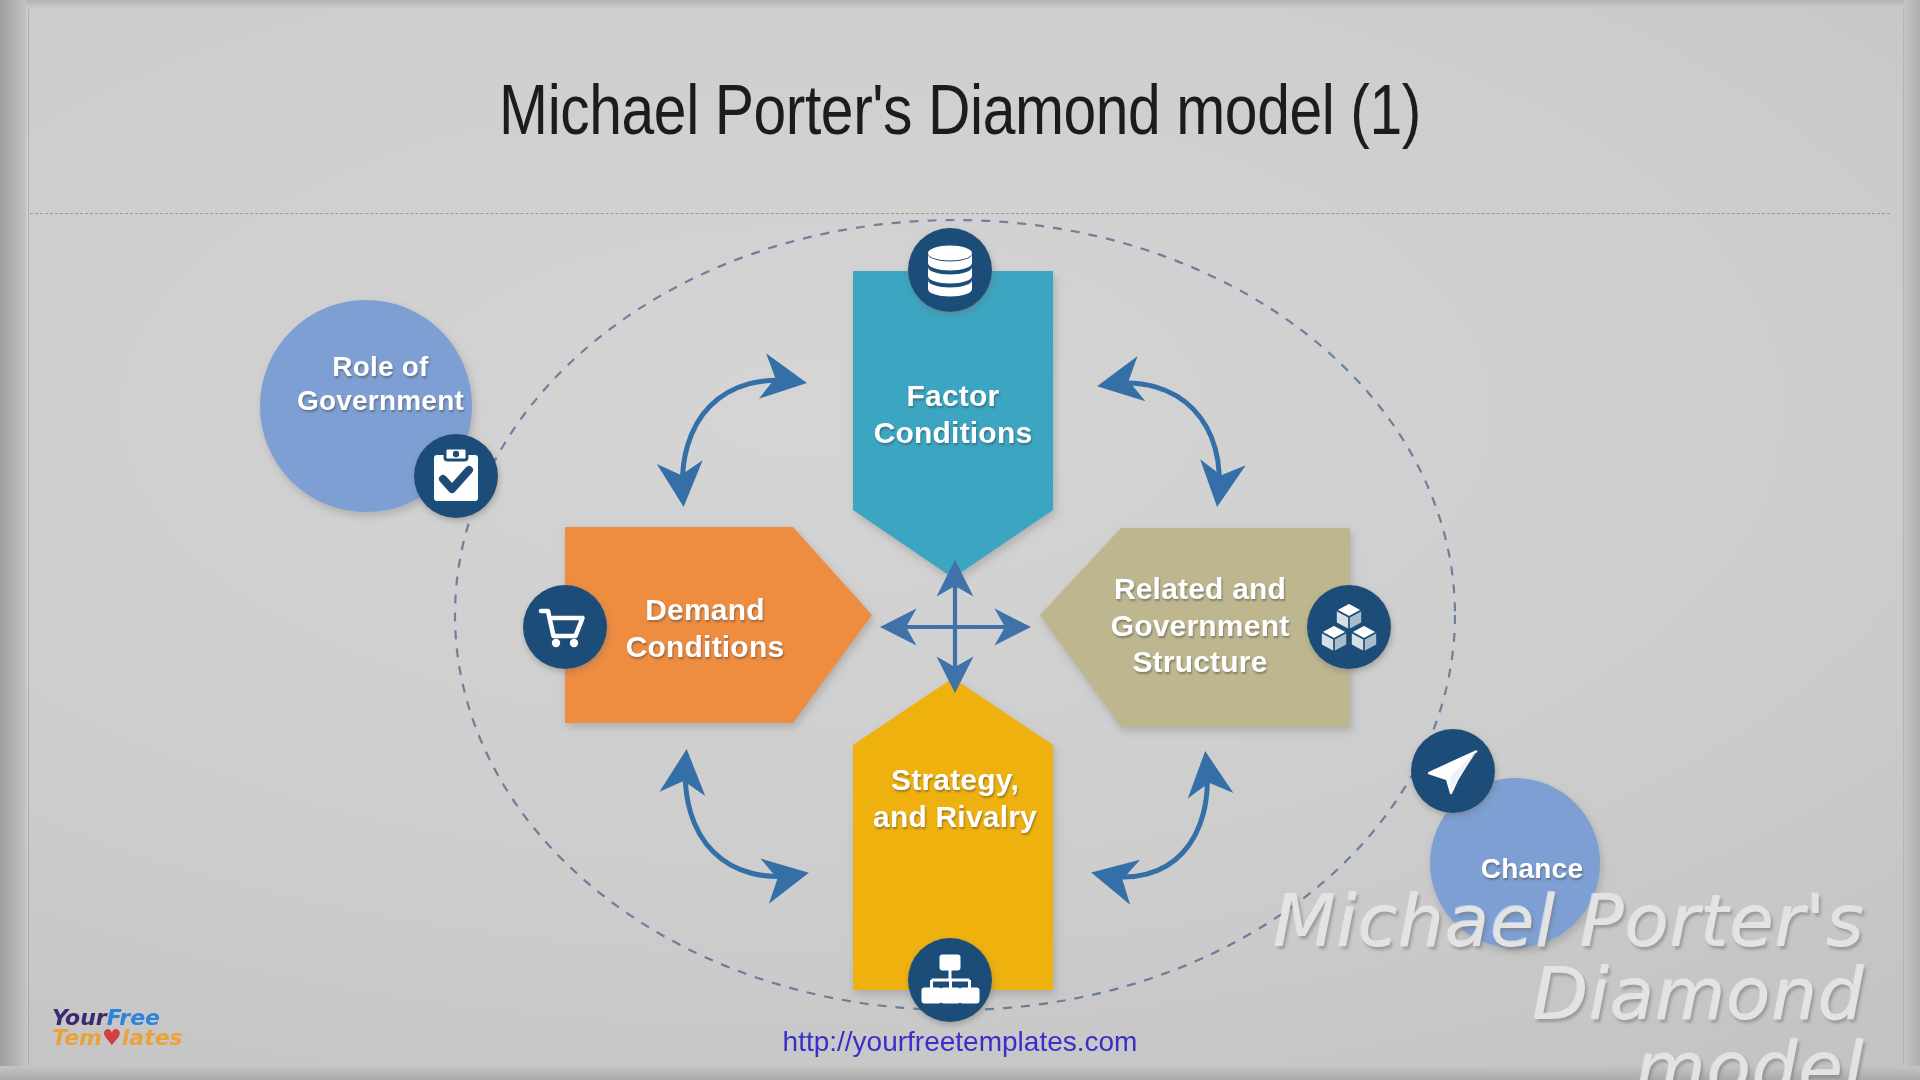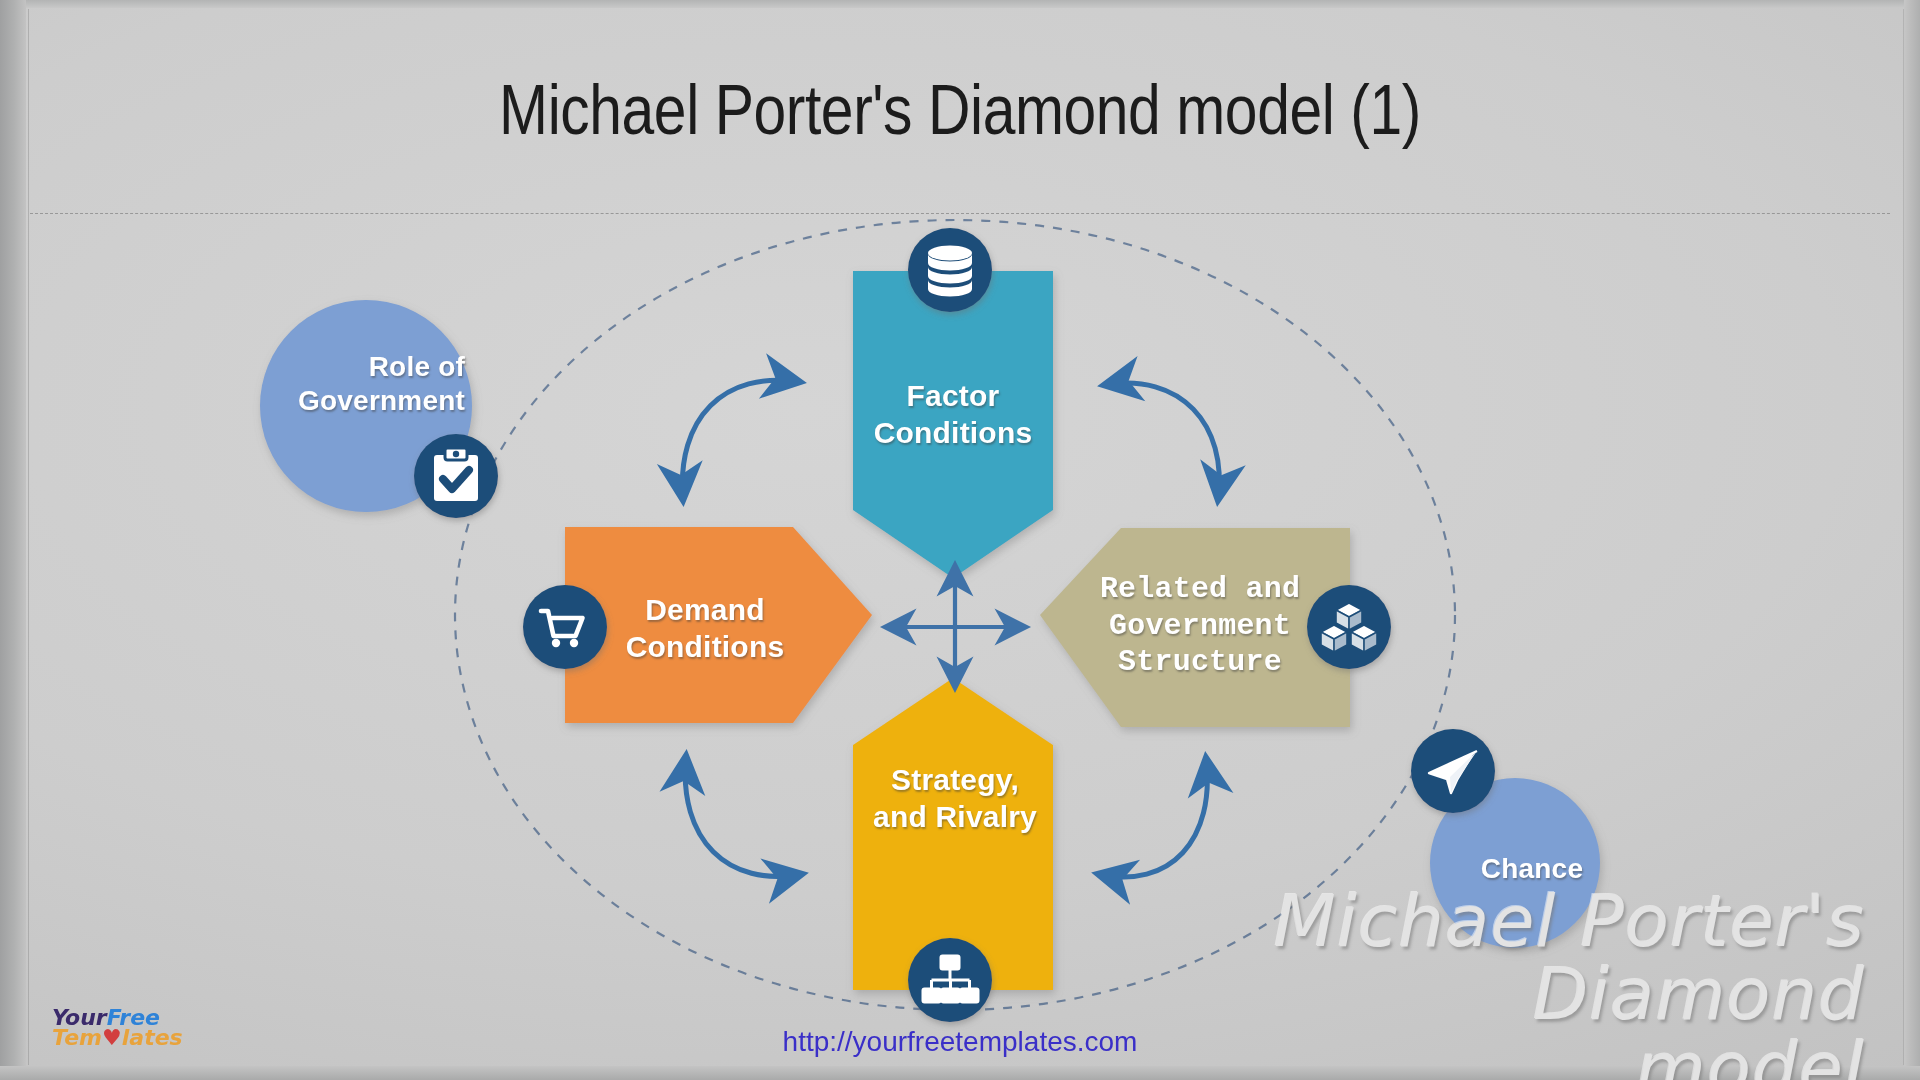--- a/index.html
+++ b/index.html
@@ -69,23 +69,23 @@
     color: #ffffff;
     font-weight: bold;
     text-align: center;
     line-height: 1.22;
     text-shadow: 1px 2px 2px rgba(60,60,60,.45);
     letter-spacing: .2px;
     pointer-events: none;
   }
   #lbl-factor   { left: 838px; top: 378px; width: 230px; font-size: 30px; }
   #lbl-demand   { left: 580px; top: 592px; width: 250px; font-size: 30px; }
-  #lbl-related  { left: 1080px; top: 571px; width: 240px; font-size: 30px; font-family: Liberation Mono, monospace; }
+  #lbl-related  { left: 1080px; top: 571px; width: 240px; font-size: 30px; }
   #lbl-strategy { left: 840px; top: 762px; width: 230px; font-size: 30px; }
-  #lbl-gov      { left: 240px; top: 350px; width: 225px; font-size: 28px; text-align: right; }
+  #lbl-gov      { left: 268px; top: 350px; width: 225px; font-size: 28px; }
   #lbl-chance   { left: 1442px; top: 852px; width: 180px; font-size: 28px; }
 
   
   #watermark {
     position: absolute;
     left: 985px; top: 885px;
     width: 880px;
     text-align: right;
     font-family: "DejaVu Sans", sans-serif;
     font-style: italic;

